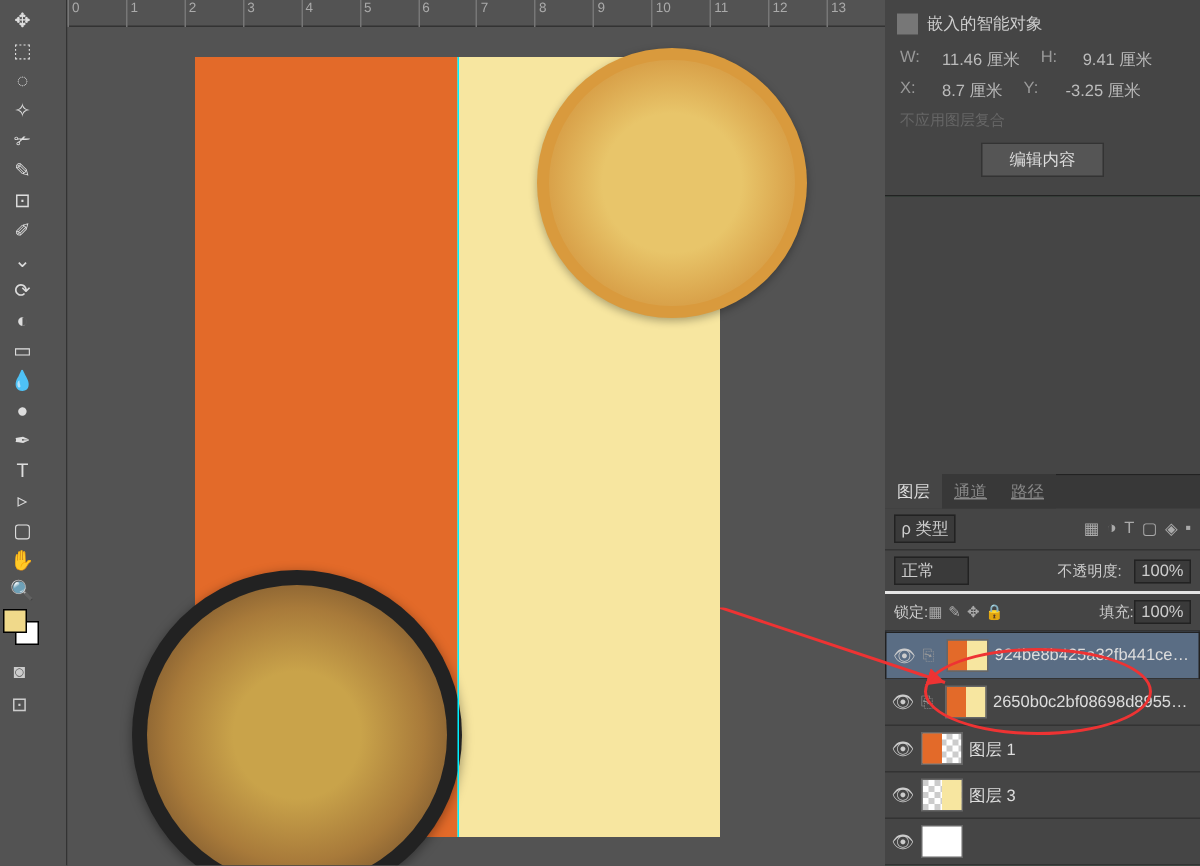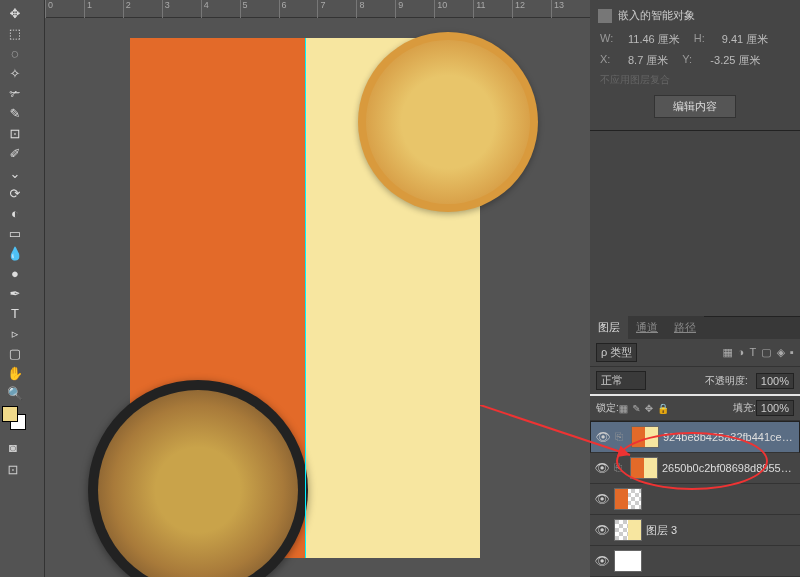--- a/index.html
+++ b/index.html
@@ -202,20 +202,21 @@
       </div>
       <div class="layer">
         <span class="eye">👁</span>
         <span class="link-ic">⎘</span>
         <div class="thumb orange"></div>
         <span class="lname">2650b0c2bf08698d895544a5543ca...</span>
       </div>
       <div class="layer">
         <span class="eye">👁</span>
         <div class="thumb tr"></div>
+        <span class="lname">图层 1</span>
       </div>
       <div class="layer">
         <span class="eye">👁</span>
         <div class="thumb tr2"></div>
         <span class="lname">图层 3</span>
       </div>
       <div class="layer">
         <span class="eye">👁</span>
         <div class="thumb white"></div>
       </div>

